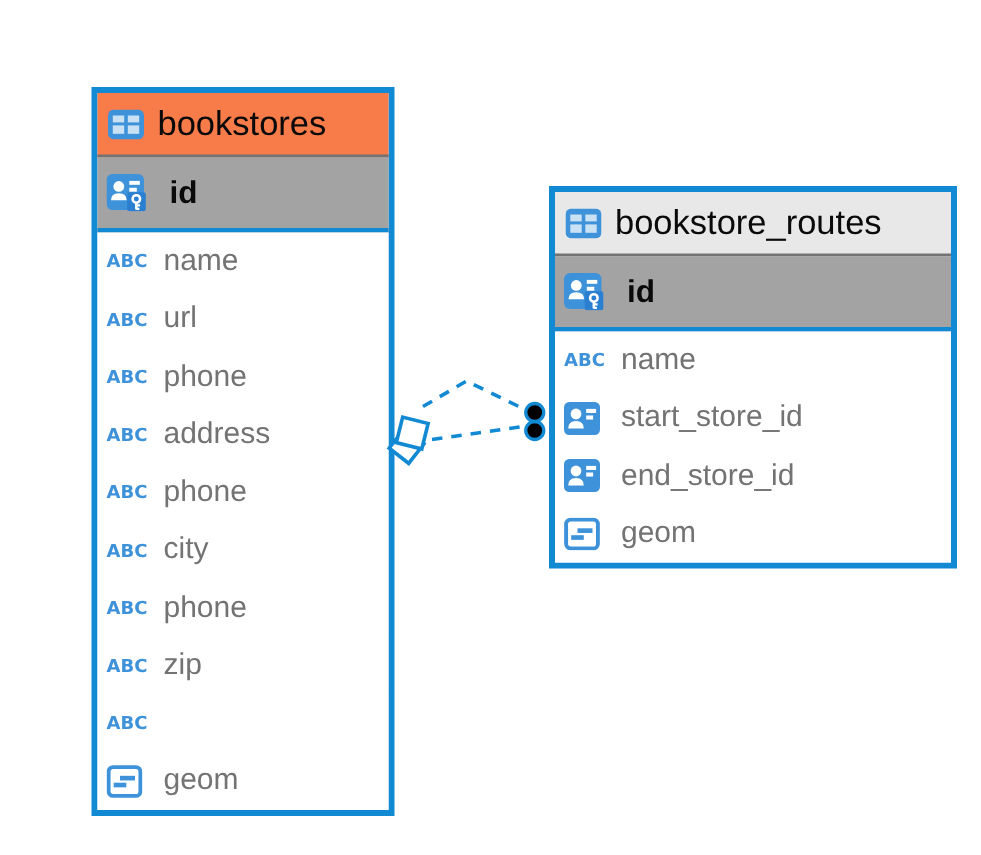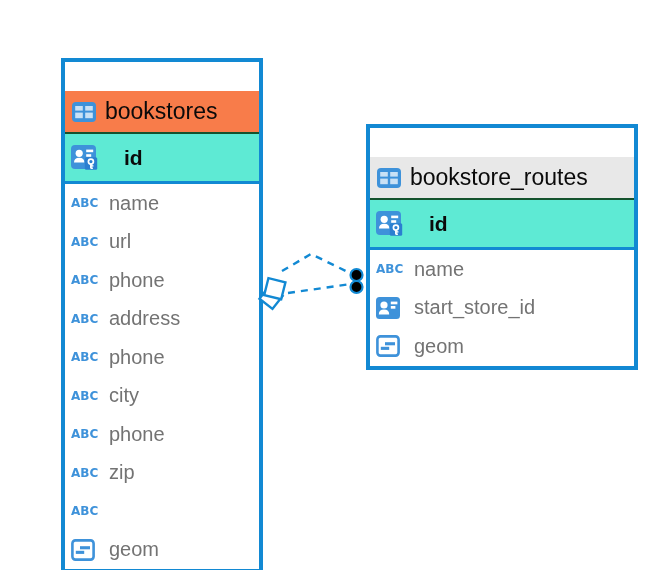--- a/index.html
+++ b/index.html
@@ -9,29 +9,29 @@
   }
   .erd-table {
     position:absolute; background:#ffffff;
     border:4px solid #1289D3; box-sizing:border-box; z-index:1;
   }
   #table-bookstores { left:61px; top:58px;  width:202px; }
   #table-routes     { left:366px; top:124px; width:272px; }
 
   .tbl-header {
     height:41px; display:flex; align-items:center;
-    padding-left:7px; gap:9px; border-bottom:2px solid #14532d;margin-top:29px;
+    padding-left:7px; gap:9px; border-bottom:2px solid #737373;
   }
   .hdr-orange { background:#F87C4A; }
   .hdr-gray   { background:#E8E8E8; }
   .tbl-title  { font-size:23px; color:#0a0a0a; white-space:nowrap; }
 
   .key-row {
-    height:47px; display:flex; align-items:center; gap:15px;
-    padding-left:6px; border-bottom:3px solid #1289D3; background:#5eead4;
+    height:47px; display:flex; align-items:center; gap:4px;
+    padding-left:6px; border-bottom:3px solid #1289D3; background:#a3a3a3;
   }
   .key-name { font-size:21px; font-weight:bold; color:#0a0a0a; }
 
   .col-row {
     height:38.5px; display:flex; align-items:center;
     padding-left:6px; background:#ffffff;
   }
   .icon-slot {
     width:38px; flex:0 0 auto; display:flex; align-items:center;
     justify-content:flex-start;
@@ -204,20 +204,28 @@
         <span class="icon-slot">
           <svg class="ic" width="24" height="22">
               <use href="#sym-ref"></use>
             </svg>
           </span>
         <span class="col-name">start_store_id</span>
       </div>
       <div class="col-row">
         <span class="icon-slot">
           <svg class="ic" width="24" height="22">
+              <use href="#sym-ref"></use>
+            </svg>
+          </span>
+        <span class="col-name">end_store_id</span>
+      </div>
+      <div class="col-row">
+        <span class="icon-slot">
+          <svg class="ic" width="24" height="22">
               <use href="#sym-geom"></use>
             </svg>
           </span>
         <span class="col-name">geom</span>
       </div>
     </div>
   </div>
 
   <svg class="connector-layer" width="654" height="570" viewBox="0 0 654 570">
     <g>

